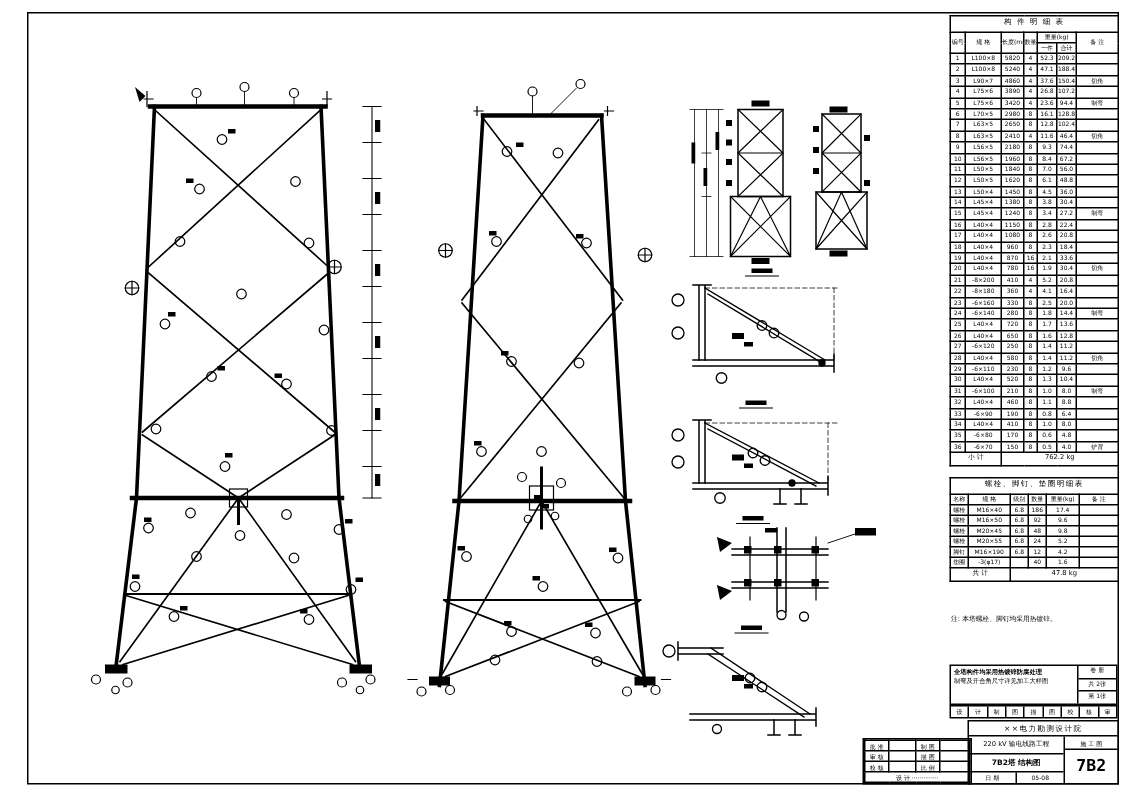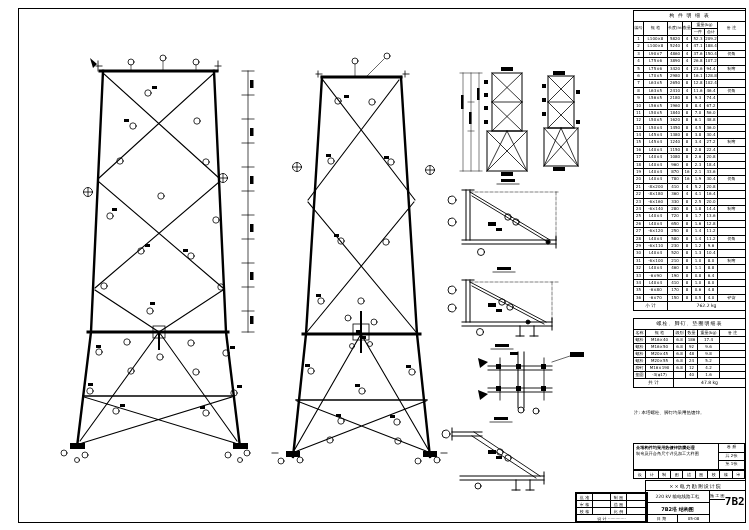--- a/index.html
+++ b/index.html
@@ -27,21 +27,21 @@
   .sig td{border:0.6px solid #000;height:7px;padding:0;text-align:center;overflow:hidden;white-space:nowrap}
   .tb{position:absolute;border:1.2px solid #000;width:101px;height:43px;display:flex;flex-direction:column}
   .tb .org{height:10px;border-bottom:0.8px solid #000;font-size:5px;text-align:center;line-height:10px;letter-spacing:1px;overflow:hidden}
   .tb .main{flex:1;display:flex}
   .tb .lcol{width:64px;border-right:0.8px solid #000;display:flex;flex-direction:column}
   .tb .proj{height:12px;border-bottom:0.6px solid #000;font-size:4.5px;text-align:center;line-height:12px;overflow:hidden}
   .tb .dwg{height:12px;border-bottom:0.6px solid #000;font-size:5px;font-weight:bold;text-align:center;line-height:12px;overflow:hidden}
   .tb .daterow{flex:1;display:flex;font-size:4px}
   .tb .daterow div{flex:1;text-align:center;line-height:7px;overflow:hidden}
   .tb .daterow div:first-child{border-right:0.6px solid #000}
-  .tb .rcol{flex:1;display:flex;}
+  .tb .rcol{flex:1;display:flex;flex-direction:column}
   .tb .stage{height:9px;border-bottom:0.6px solid #000;font-size:4px;text-align:center;line-height:9px;overflow:hidden}
   .tb .num{flex:1;font-size:11px;font-weight:bold;text-align:center;line-height:22px;font-family:"DejaVu Sans Mono",monospace}
 </style>
 </head>
 <body>
 
 <div class="sheet">
   <div class="frame"></div>
 
   <svg width="749" height="530" viewBox="0 0 749 530" stroke="#000" fill="none" stroke-linecap="square">

